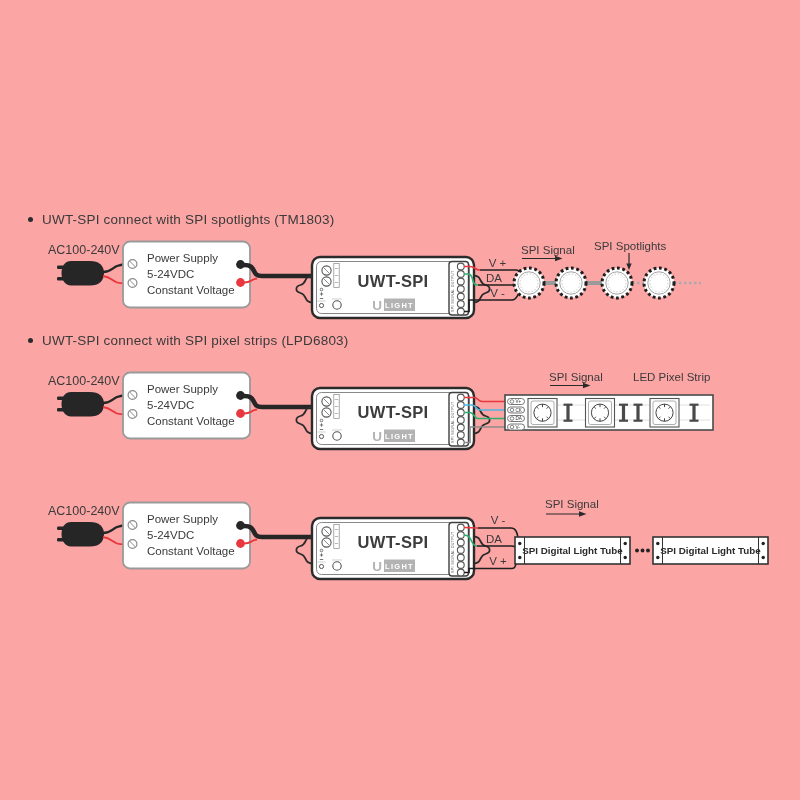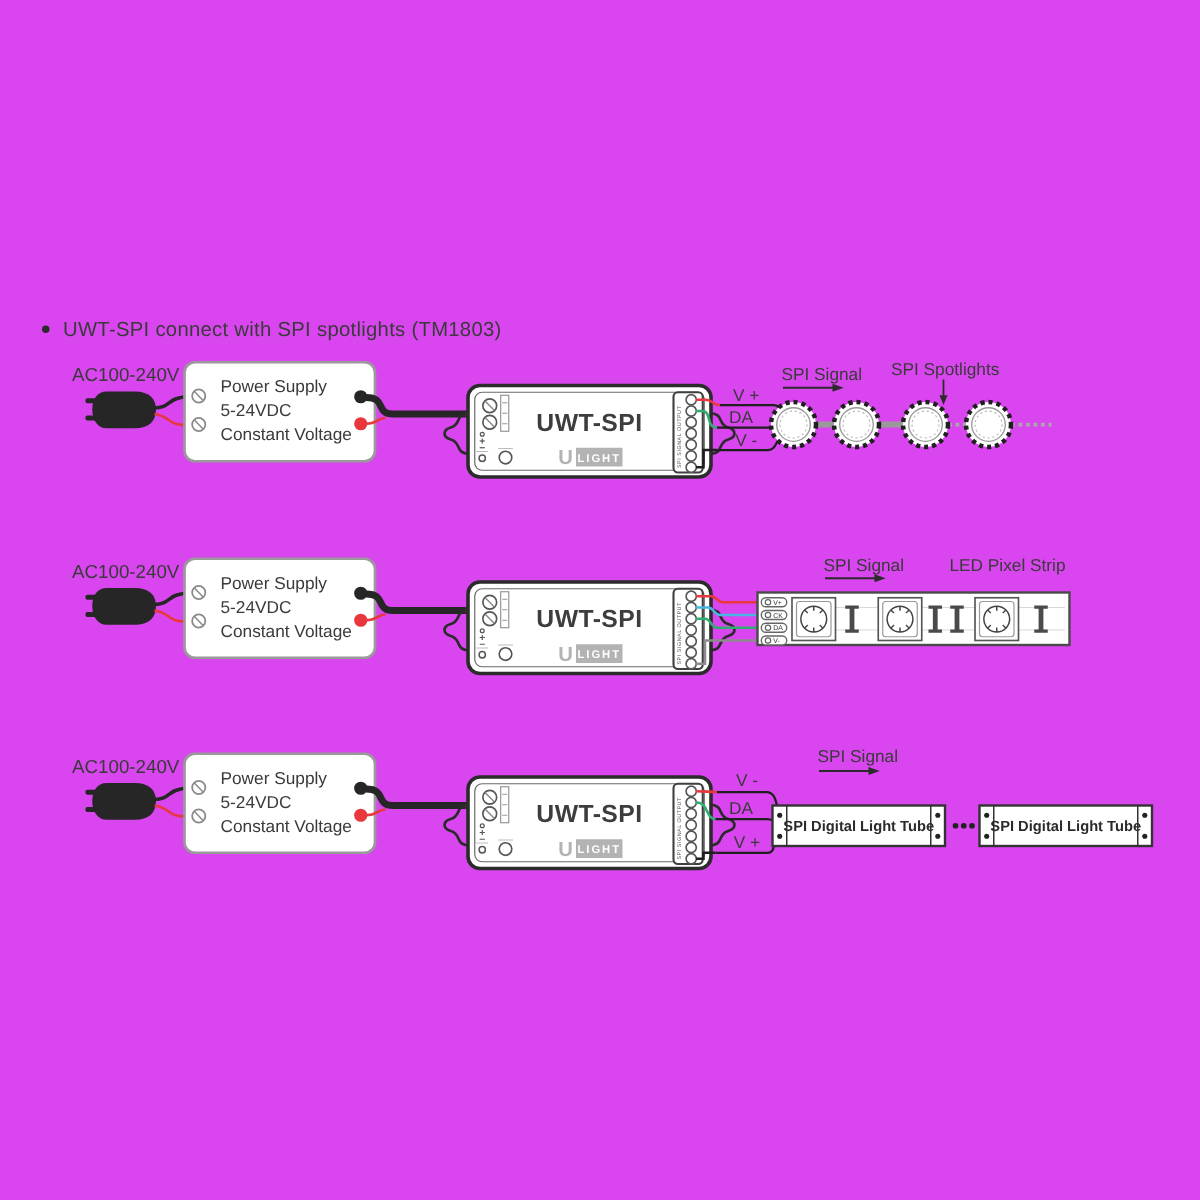--- a/index.html
+++ b/index.html
@@ -1,16 +1,16 @@
 <!DOCTYPE html>
 <html><head>
 <meta charset="utf-8">
 <style>
   html,body{margin:0;padding:0;background:#fff;}
-  #canvas{position:relative;width:800px;height:800px;background:#d946ef;overflow:hidden;
+  #canvas{position:relative;width:800px;height:800px;background:#fca5a5;overflow:hidden;
           font-family:"Liberation Sans",sans-serif;}
   .heading{position:absolute;left:28px;font-size:13.5px;color:#3a3a3a;letter-spacing:.2px;white-space:nowrap;}
   .bullet{display:inline-block;width:5px;height:5px;border-radius:50%;background:#2b2b2b;margin-right:9px;vertical-align:2px;}
   .row-svg{position:absolute;left:0;}
   text{font-family:"Liberation Sans",sans-serif;}
   .t-label{fill:#3a3a3a;}
   .t-13{font-size:12.5px;}
   .t-115{font-size:11.5px;}
   .t-12{font-size:11.5px;}
   .t-11{font-size:11.5px;}
@@ -29,20 +29,21 @@
   .anno{stroke:#2b2b2b;stroke-width:1.2;}
   .mini{font-size:4.6px;fill:#333;}
   .tube-text{font-size:9.8px;font-weight:600;fill:#2b2b2b;text-anchor:middle;}
 </style>
 </head>
 <body>
 
 <div id="canvas">
 
   <div class="heading" style="top:212px"><span class="bullet"></span><span>UWT-SPI connect with SPI spotlights (TM1803)</span></div>
+  <div class="heading" style="top:333px"><span class="bullet"></span><span>UWT-SPI connect with SPI pixel strips (LPD6803)</span></div>
 
   <svg class="row-svg" style="top:230px" width="800" height="100" viewBox="0 0 800 100">
 
     <g>
       <rect x="57" y="35.5" width="15" height="3.4" rx="1.2" fill="#262626"></rect>
       <rect x="57" y="47" width="15" height="3.4" rx="1.2" fill="#262626"></rect>
       <path d="M71,31 h19 c9,0 14,4.5 14,12 c0,8 -5,12.5 -14,12.5 h-19 c-5.5,0 -9.5,-5 -9.5,-12.5 c0,-7.5 4,-12 9.5,-12 z" fill="#262626"></path>
       <path d="M103,42 c8,0 9,-4 14,-6 c4,-1.6 8,-1.8 12,-1.7" fill="none" stroke="#262626" stroke-width="2.4"></path>
       <path d="M103,46 c8,1 9,5 14,6.5 c4,1.2 8,0.8 12,0.7" fill="none" stroke="#e8383d" stroke-width="1.8"></path>
     </g>

